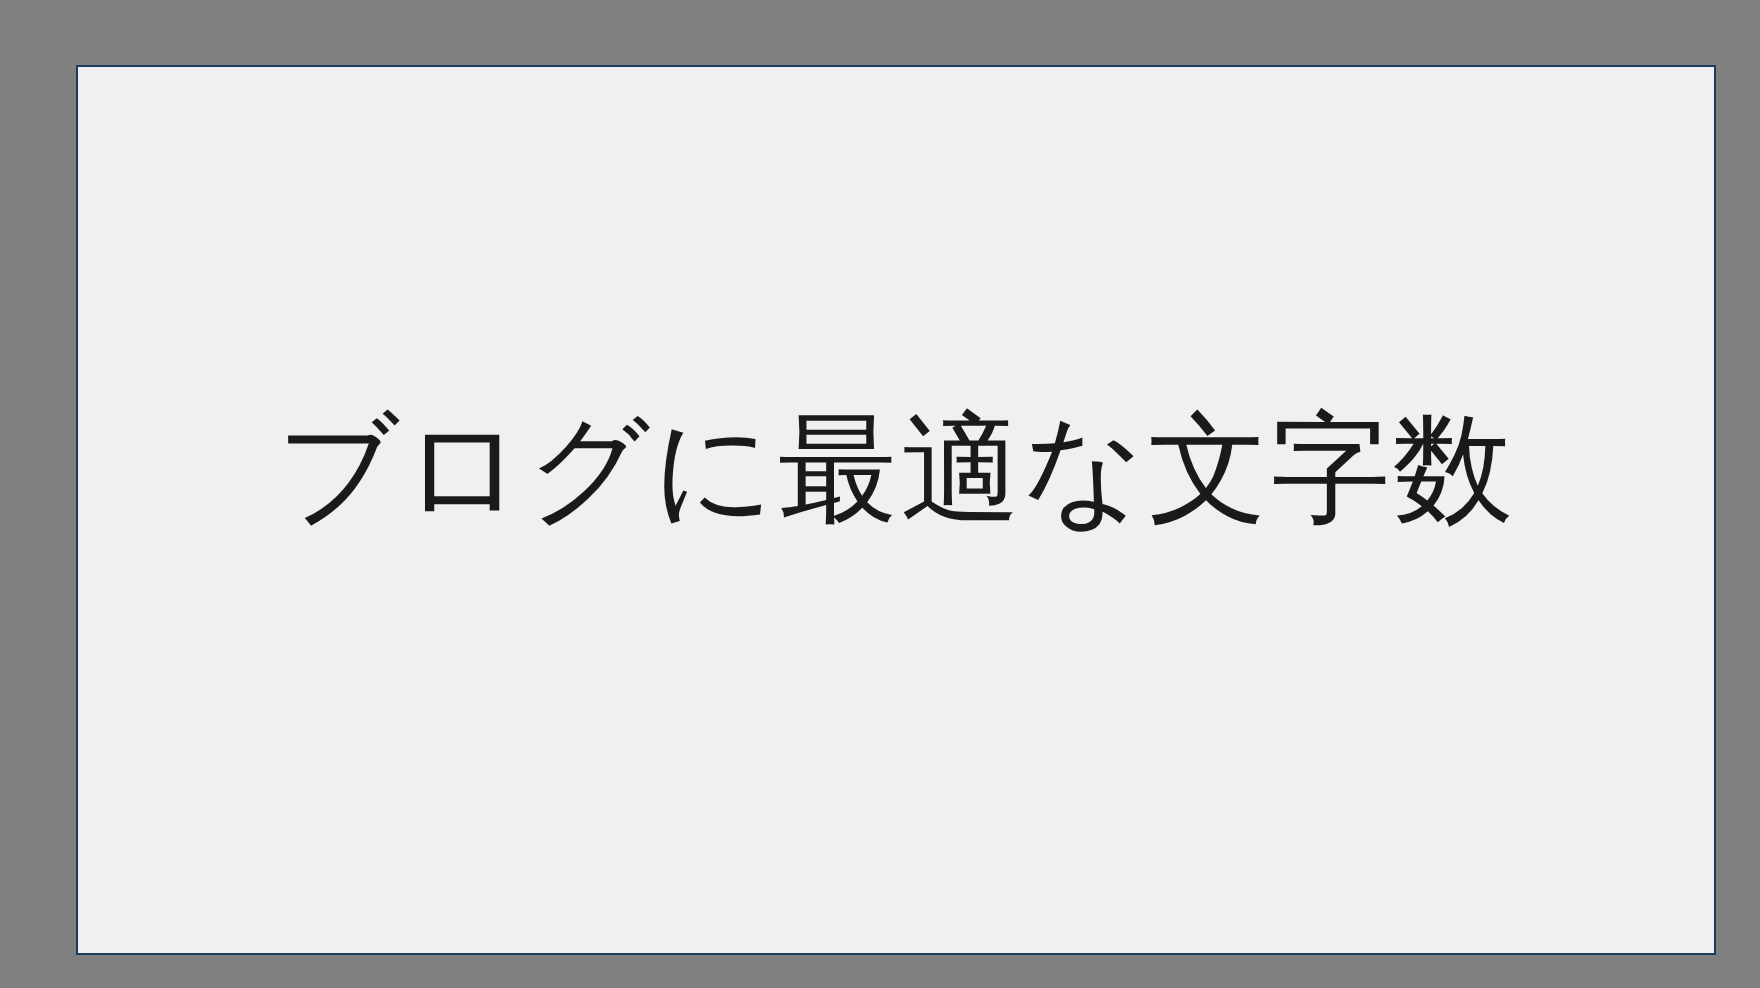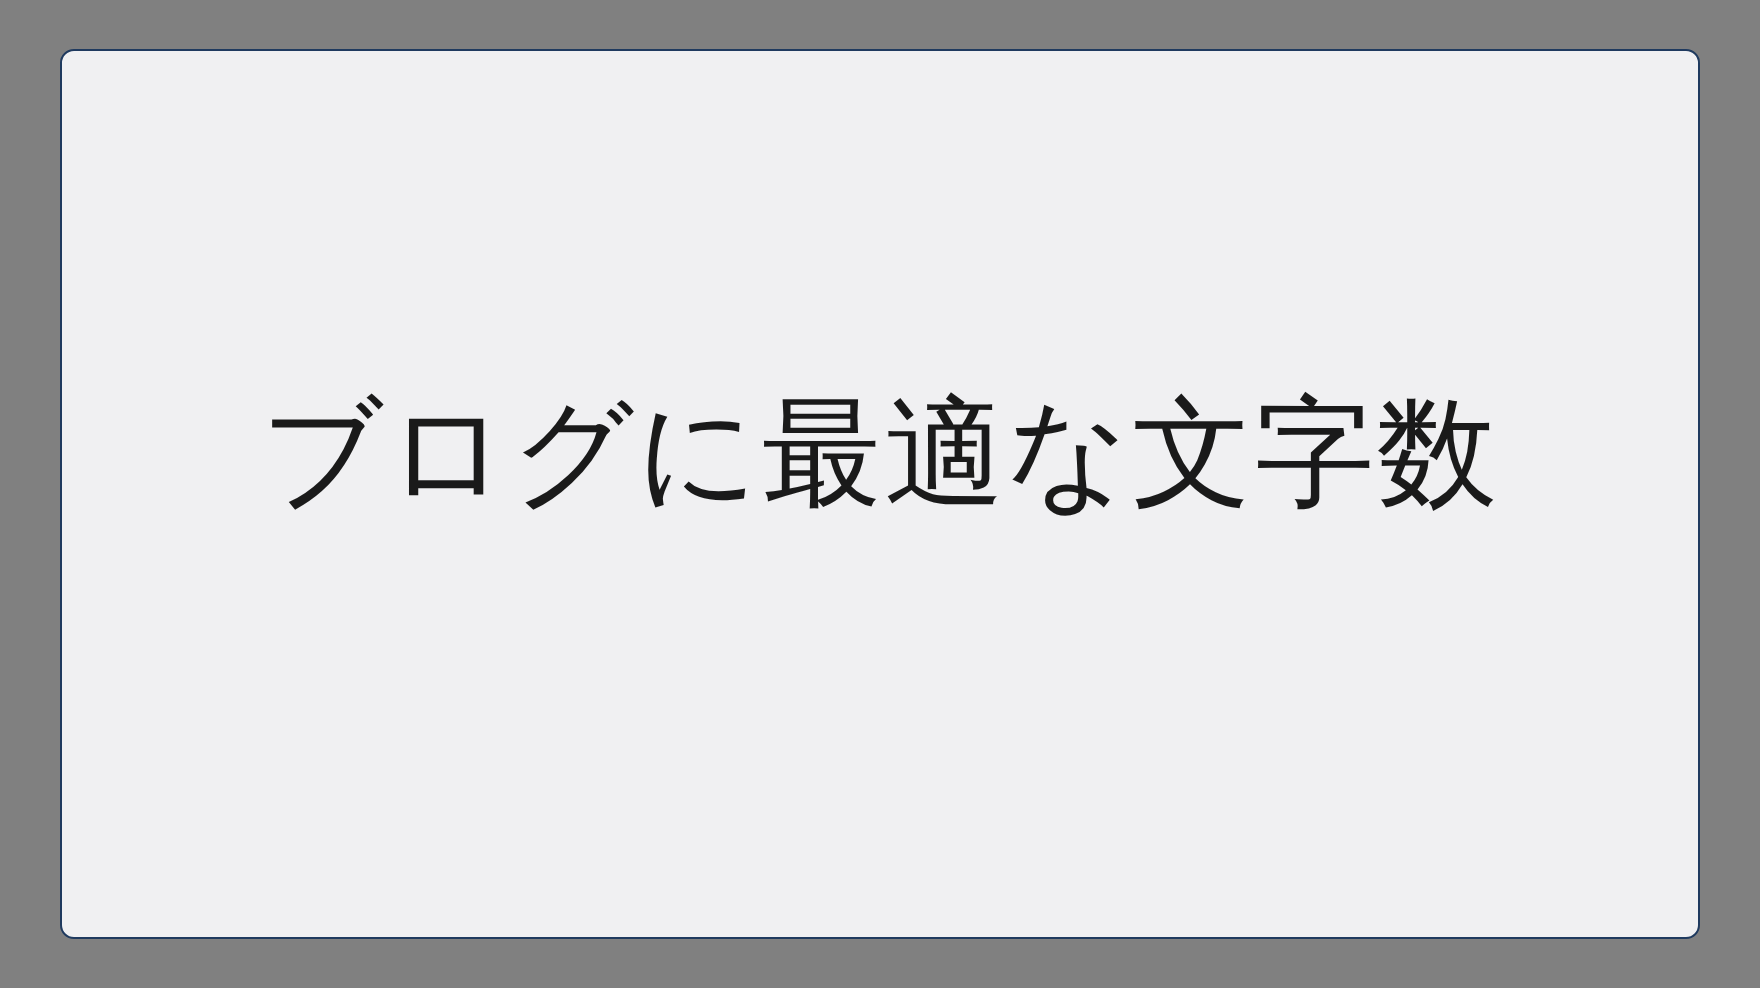--- a/index.html
+++ b/index.html
@@ -1,19 +1,18 @@
 <!DOCTYPE html>
 <html><head>
   <meta charset="utf-8">
   <style>
     * {
       margin: 0;
-      padding: 0;
+      padding: 16px;
       box-sizing: border-box;
-      border-radius: 14px;
     }
     
     body {
       width: 1760px;
       height: 988px;
       background-color: #808080;
       display: flex;
       align-items: center;
       justify-content: center;
       font-family: "Hiragino Sans", "Hiragino Kaku Gothic ProN", "Yu Gothic", "Meiryo", sans-serif;

